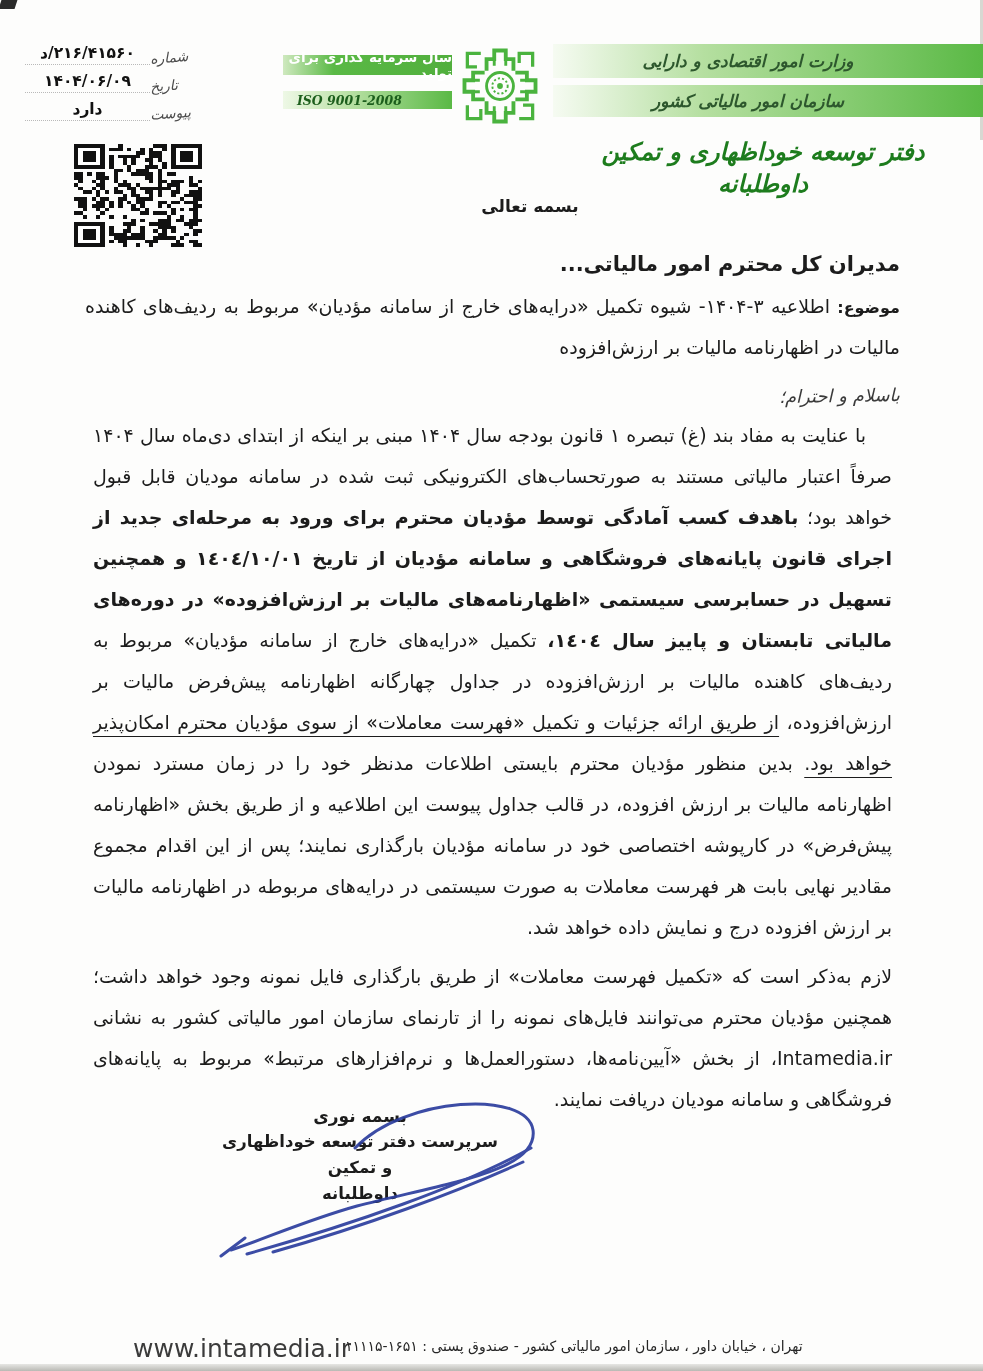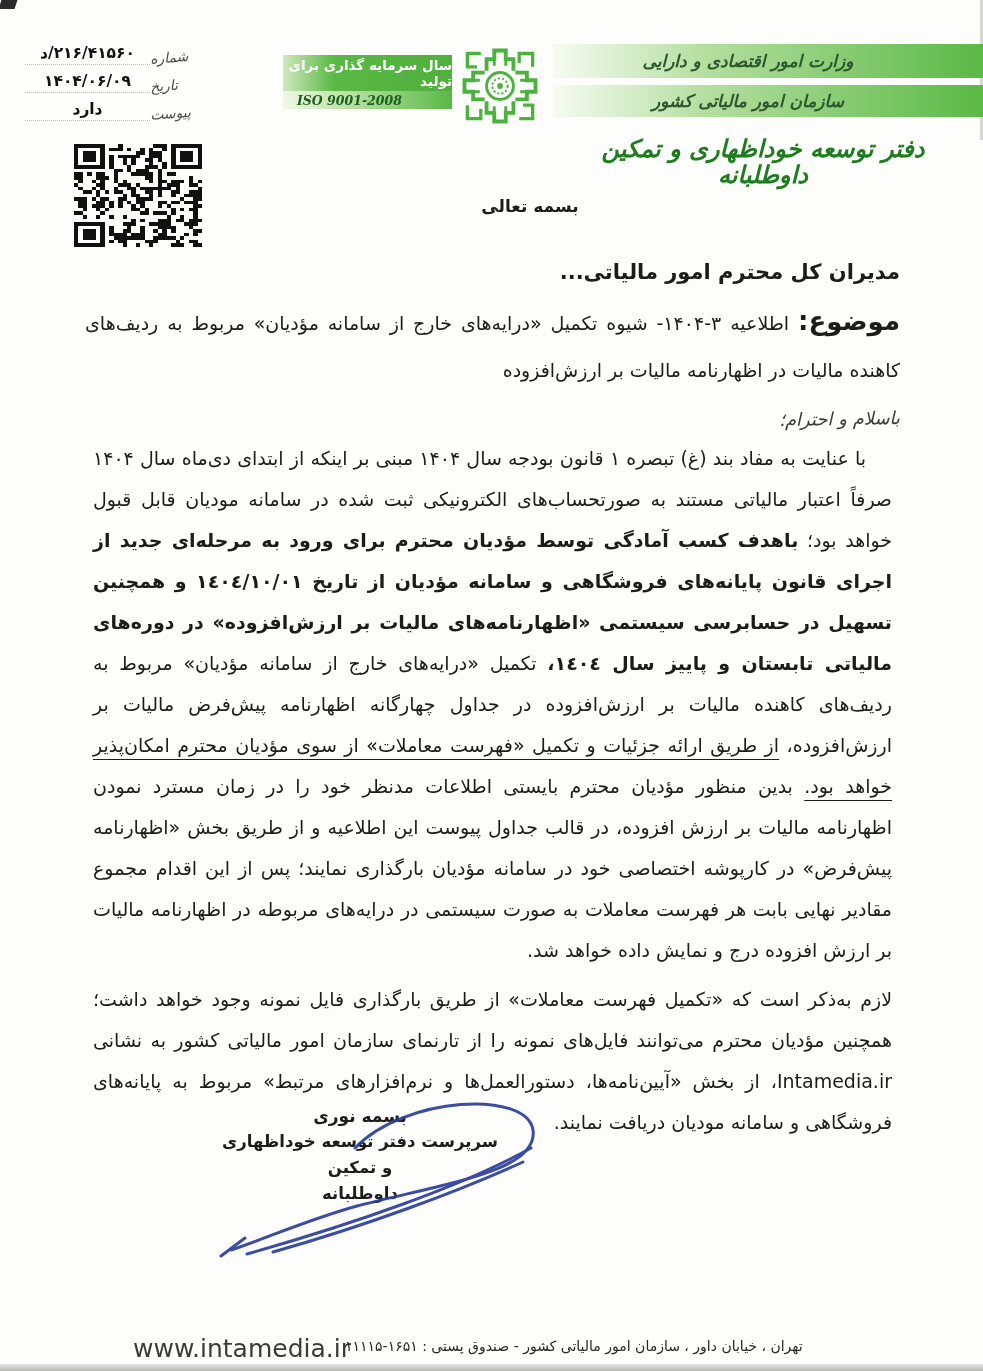--- a/index.html
+++ b/index.html
@@ -17,43 +17,43 @@
     overflow:hidden;font-family:"DejaVu Sans",sans-serif;color:var(--ink);
   }
   .corner-speck{position:absolute;left:0;top:0;width:16px;height:9px;background:#2a2a2a;transform:skewX(-18deg);}
   
   .ref{position:absolute;top:44px;left:8px;width:190px;direction:rtl;}
   .ref-row{display:flex;align-items:flex-end;justify-content:flex-start;margin-bottom:7px;}
   .ref-label{font-style:italic;color:#4c4c4c;font-size:14px;font-family:"DejaVu Serif",serif;width:48px;text-align:left;transform:rotate(-4deg);}
   .ref-val{font-weight:bold;font-size:15.5px;color:#111;border-bottom:1px dotted #b9b9b9;min-width:125px;text-align:center;padding:0 2px 2px;}
   
   .banner{position:absolute;display:flex;align-items:center;}
-  .slogan-banner{left:283px;top:55px;width:169px;height:36px;background:linear-gradient(90deg,#cfe9bf 0%,var(--banner-green) 30%,#51af3d 100%);justify-content:center;}
+  .slogan-banner{left:283px;top:55px;width:169px;height:20px;background:linear-gradient(90deg,#cfe9bf 0%,var(--banner-green) 30%,#51af3d 100%);justify-content:center;}
   .slogan-banner span{color:#ffffff;font-size:13.5px;font-weight:bold;direction:rtl;}
   .iso-banner{left:283px;top:91px;width:169px;height:18px;background:linear-gradient(90deg,#eef8e6 0%,#bfe3ab 35%,var(--banner-green) 100%);}
   .iso-banner span{color:#1c5e1c;font-size:12.5px;font-weight:bold;font-style:italic;font-family:"DejaVu Serif",serif;margin-left:14px;}
   .right-bar{left:553px;width:430px;background:linear-gradient(90deg,#f6fbf2 0%,#b5dfa0 35%,var(--banner-green) 100%);justify-content:center;}
   .right-bar.bar1{top:44px;height:34px;}
   .right-bar.bar2{top:85px;height:32px;}
   .right-bar span{color:#2d572d;font-size:17px;font-weight:bold;font-style:italic;font-family:"DejaVu Serif",serif;direction:rtl;transform:translateX(-20px);}
   
   .callig{position:absolute;right:10px;top:136px;width:420px;text-align:center;direction:rtl;color:var(--callig-green);font-family:"DejaVu Serif",serif;font-style:italic;font-weight:bold;}
   .callig .l1{font-size:26px;line-height:44px;}
-  .callig .l2{font-size:24px;line-height:26px;}
+  .callig .l2{font-size:24px;line-height:32px;}
   
   .logo{position:absolute;left:452px;top:38px;width:96px;height:96px;}
   
   .qr{position:absolute;left:74px;top:144px;width:128px;height:103px;}
   
   .besm{position:absolute;left:430px;top:196px;width:200px;text-align:center;font-weight:bold;font-size:17px;direction:rtl;}
   
   .content{position:absolute;top:248px;right:83px;left:85px;direction:rtl;}
-  .recipient{font-size:21px;font-weight:bold;margin:12px 0 10px;letter-spacing:0;}
+  .recipient{font-size:21px;font-weight:bold;margin:4px 0 10px;letter-spacing:0;}
   .subject{font-size:19px;line-height:2.15;text-align:justify;margin:0 0 16px;}
-  .subject b{font-size:26px;}
+  .subject b{font-size:16px;}
   .salutation{font-size:18px;font-style:italic;color:#3a3a3a;font-family:"DejaVu Serif",serif;margin:14px 0 10px;transform:rotate(-1deg);transform-origin:right;}
   .body-p{font-size:19px;line-height:41px;text-align:justify;margin:8px;}
   .p1{text-indent:26px;}
   .seg-b{font-weight:bold;}
   .seg-u{text-decoration:underline;text-underline-offset:7px;text-decoration-thickness:1.4px;}
   
   .sig-block{position:absolute;left:215px;top:1103px;width:290px;text-align:center;direction:rtl;font-weight:bold;}
   .sig-block .sig-name{font-size:17px;line-height:26px;}
   .sig-block .sig-t1{font-size:16.5px;line-height:26px;}
   .sig-block .sig-t2{font-size:16.5px;line-height:26px;}

